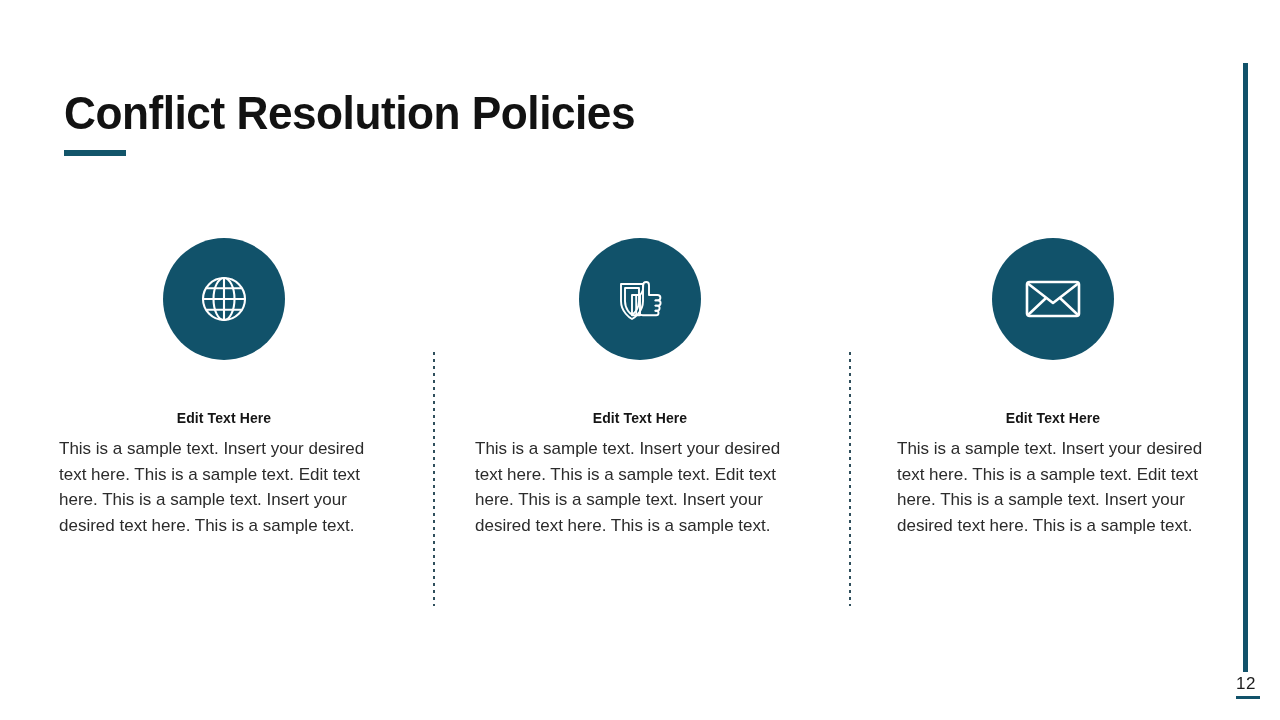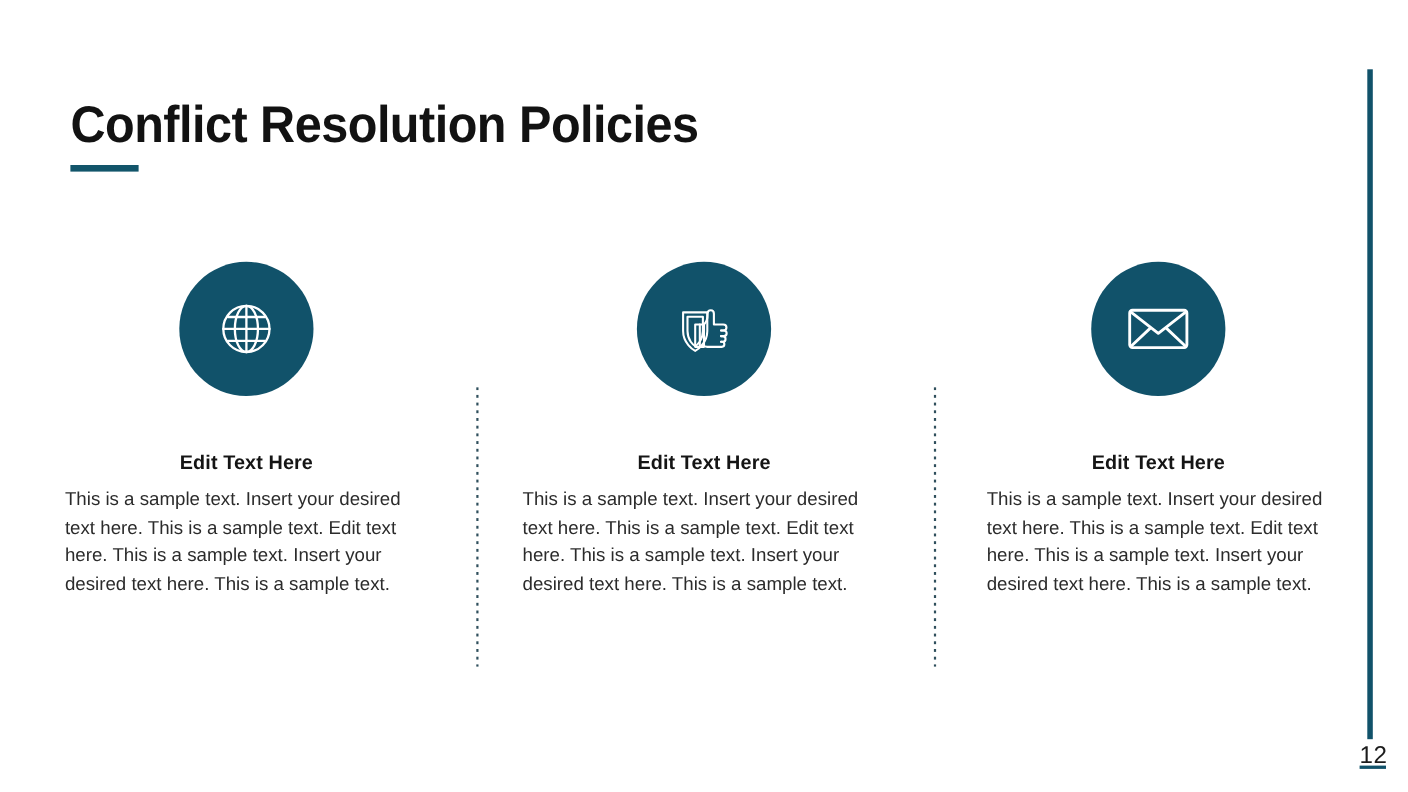--- a/index.html
+++ b/index.html
@@ -68,21 +68,21 @@
     align-items: center;
     justify-content: center;
     flex: none;
   }
   .icon-circle svg {
     display: block;
   }
 
   .col-heading {
     margin-top: 50px;
-    font-size: 18px;
+    font-size: 14px;
     font-weight: bold;
     color: #151515;
     text-align: center;
     letter-spacing: 0.1px;
   }
   .col-body {
     margin-top: 10px;
     font-size: 17px;
     line-height: 25.5px;
     color: #2b2b2b;
@@ -112,21 +112,21 @@
     left: 1243px;
     top: 63px;
     width: 5px;
     height: 609px;
     background: #11526a;
   }
   #page-number {
     position: absolute;
     left: 1236px;
     top: 674px;
-    font-size: 22px;
+    font-size: 17px;
     color: #1c1c1c;
     letter-spacing: 0.5px;
   }
   #page-number-rule {
     position: absolute;
     left: 1236px;
     top: 696px;
     width: 24px;
     height: 3px;
     background: #11526a;

